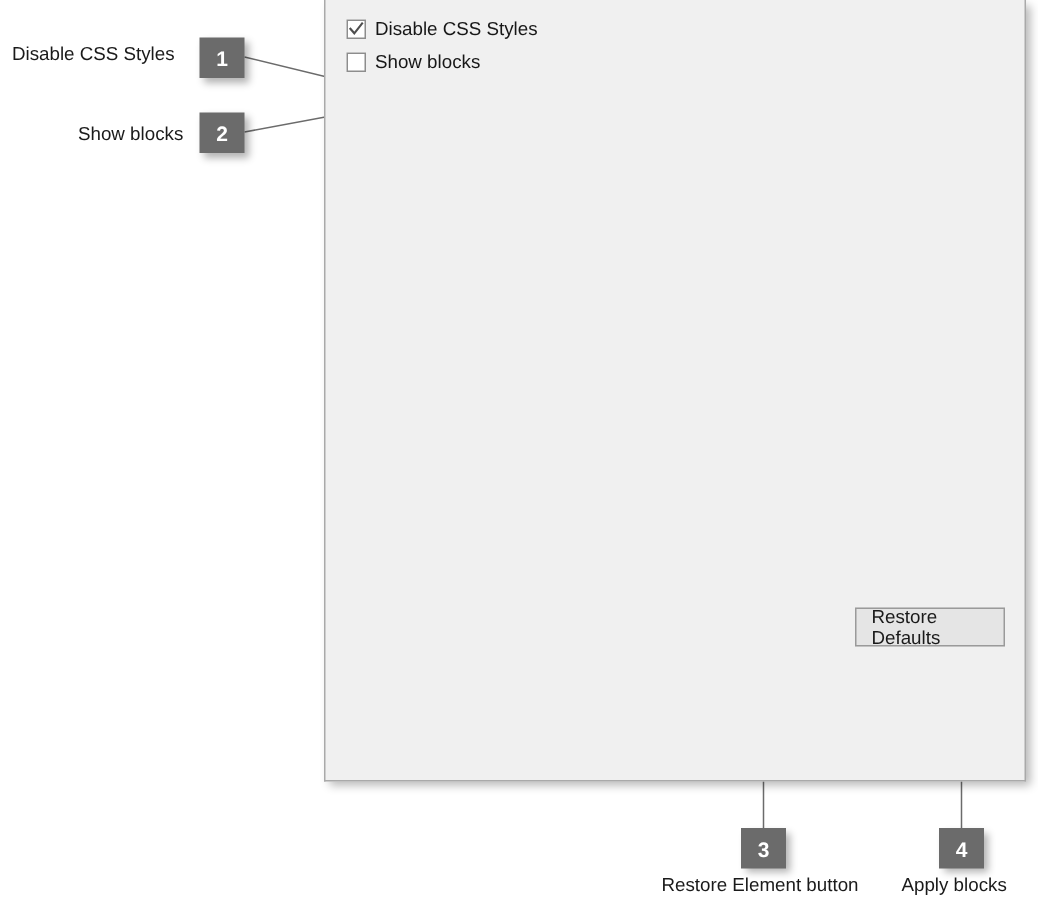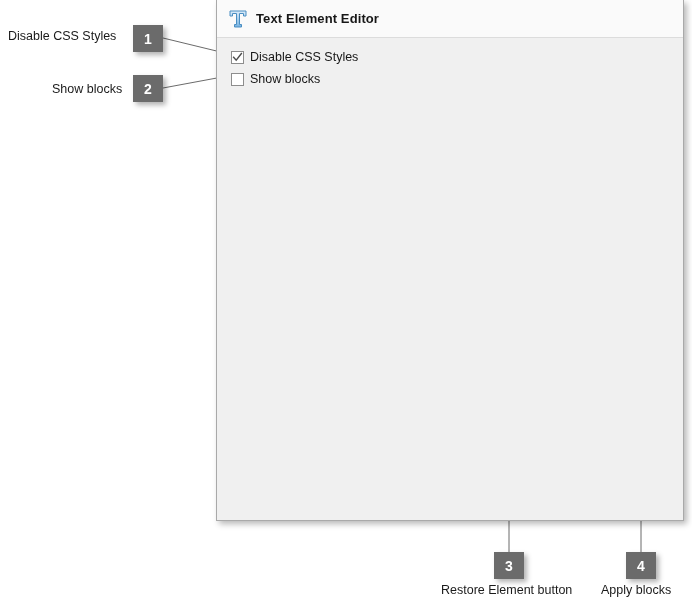--- a/index.html
+++ b/index.html
@@ -181,47 +181,35 @@
 <div class="callout-label" id="label-3">Restore Element button</div>
 <div class="callout-label" id="label-4">Apply blocks</div>
 
 <div class="badge" id="badge-1">1</div>
 <div class="badge" id="badge-2">2</div>
 <div class="badge" id="badge-3">3</div>
 <div class="badge" id="badge-4">4</div>
 
 <div id="dialog">
 
-  <div id="dialog-header">
-    <svg id="title-icon" viewBox="0 0 22 22">
-      <defs>
-        <linearGradient id="tgrad" x1="0" y1="0" x2="0" y2="1">
-          <stop offset="0%" stop-color="#dcecfa"></stop>
-          <stop offset="50%" stop-color="#a8cfee"></stop>
-          <stop offset="100%" stop-color="#77b2e0"></stop>
-        </linearGradient>
-      </defs>
-      <path d="M3 3 H19 V8 H16.5 V5.5 H12.5 V16.5 H14.5 V19 H7.5 V16.5 H9.5 V5.5 H5.5 V8 H3 Z" fill="url(#tgrad)" stroke="#4a8ec2" stroke-width="1" stroke-linejoin="miter"></path>
-    </svg>
-    <span id="dialog-title">Text Element Editor</span>
-  </div>
 
   <div id="dialog-body">
 
     <div class="check-row">
       <span class="check-box">
         <svg viewBox="0 0 11 11">
           <path d="M1.6 5.2 L4.2 8.2 L9.4 1.6" fill="none" stroke="#4e4e4e" stroke-width="1.4" stroke-linecap="square" stroke-linejoin="miter"></path>
         </svg>
       </span>
       <span class="check-label">Disable CSS Styles</span>
     </div>
 
     <div class="check-row">
       <span class="check-box"></span>
       <span class="check-label">Show blocks</span>
     </div>
 
     <div id="dialog-footer">
+      <div class="dlg-button" id="btn-restore">Restore Defaults</div>
     </div>
 
   </div>
 </div>
 
 </body></html>

